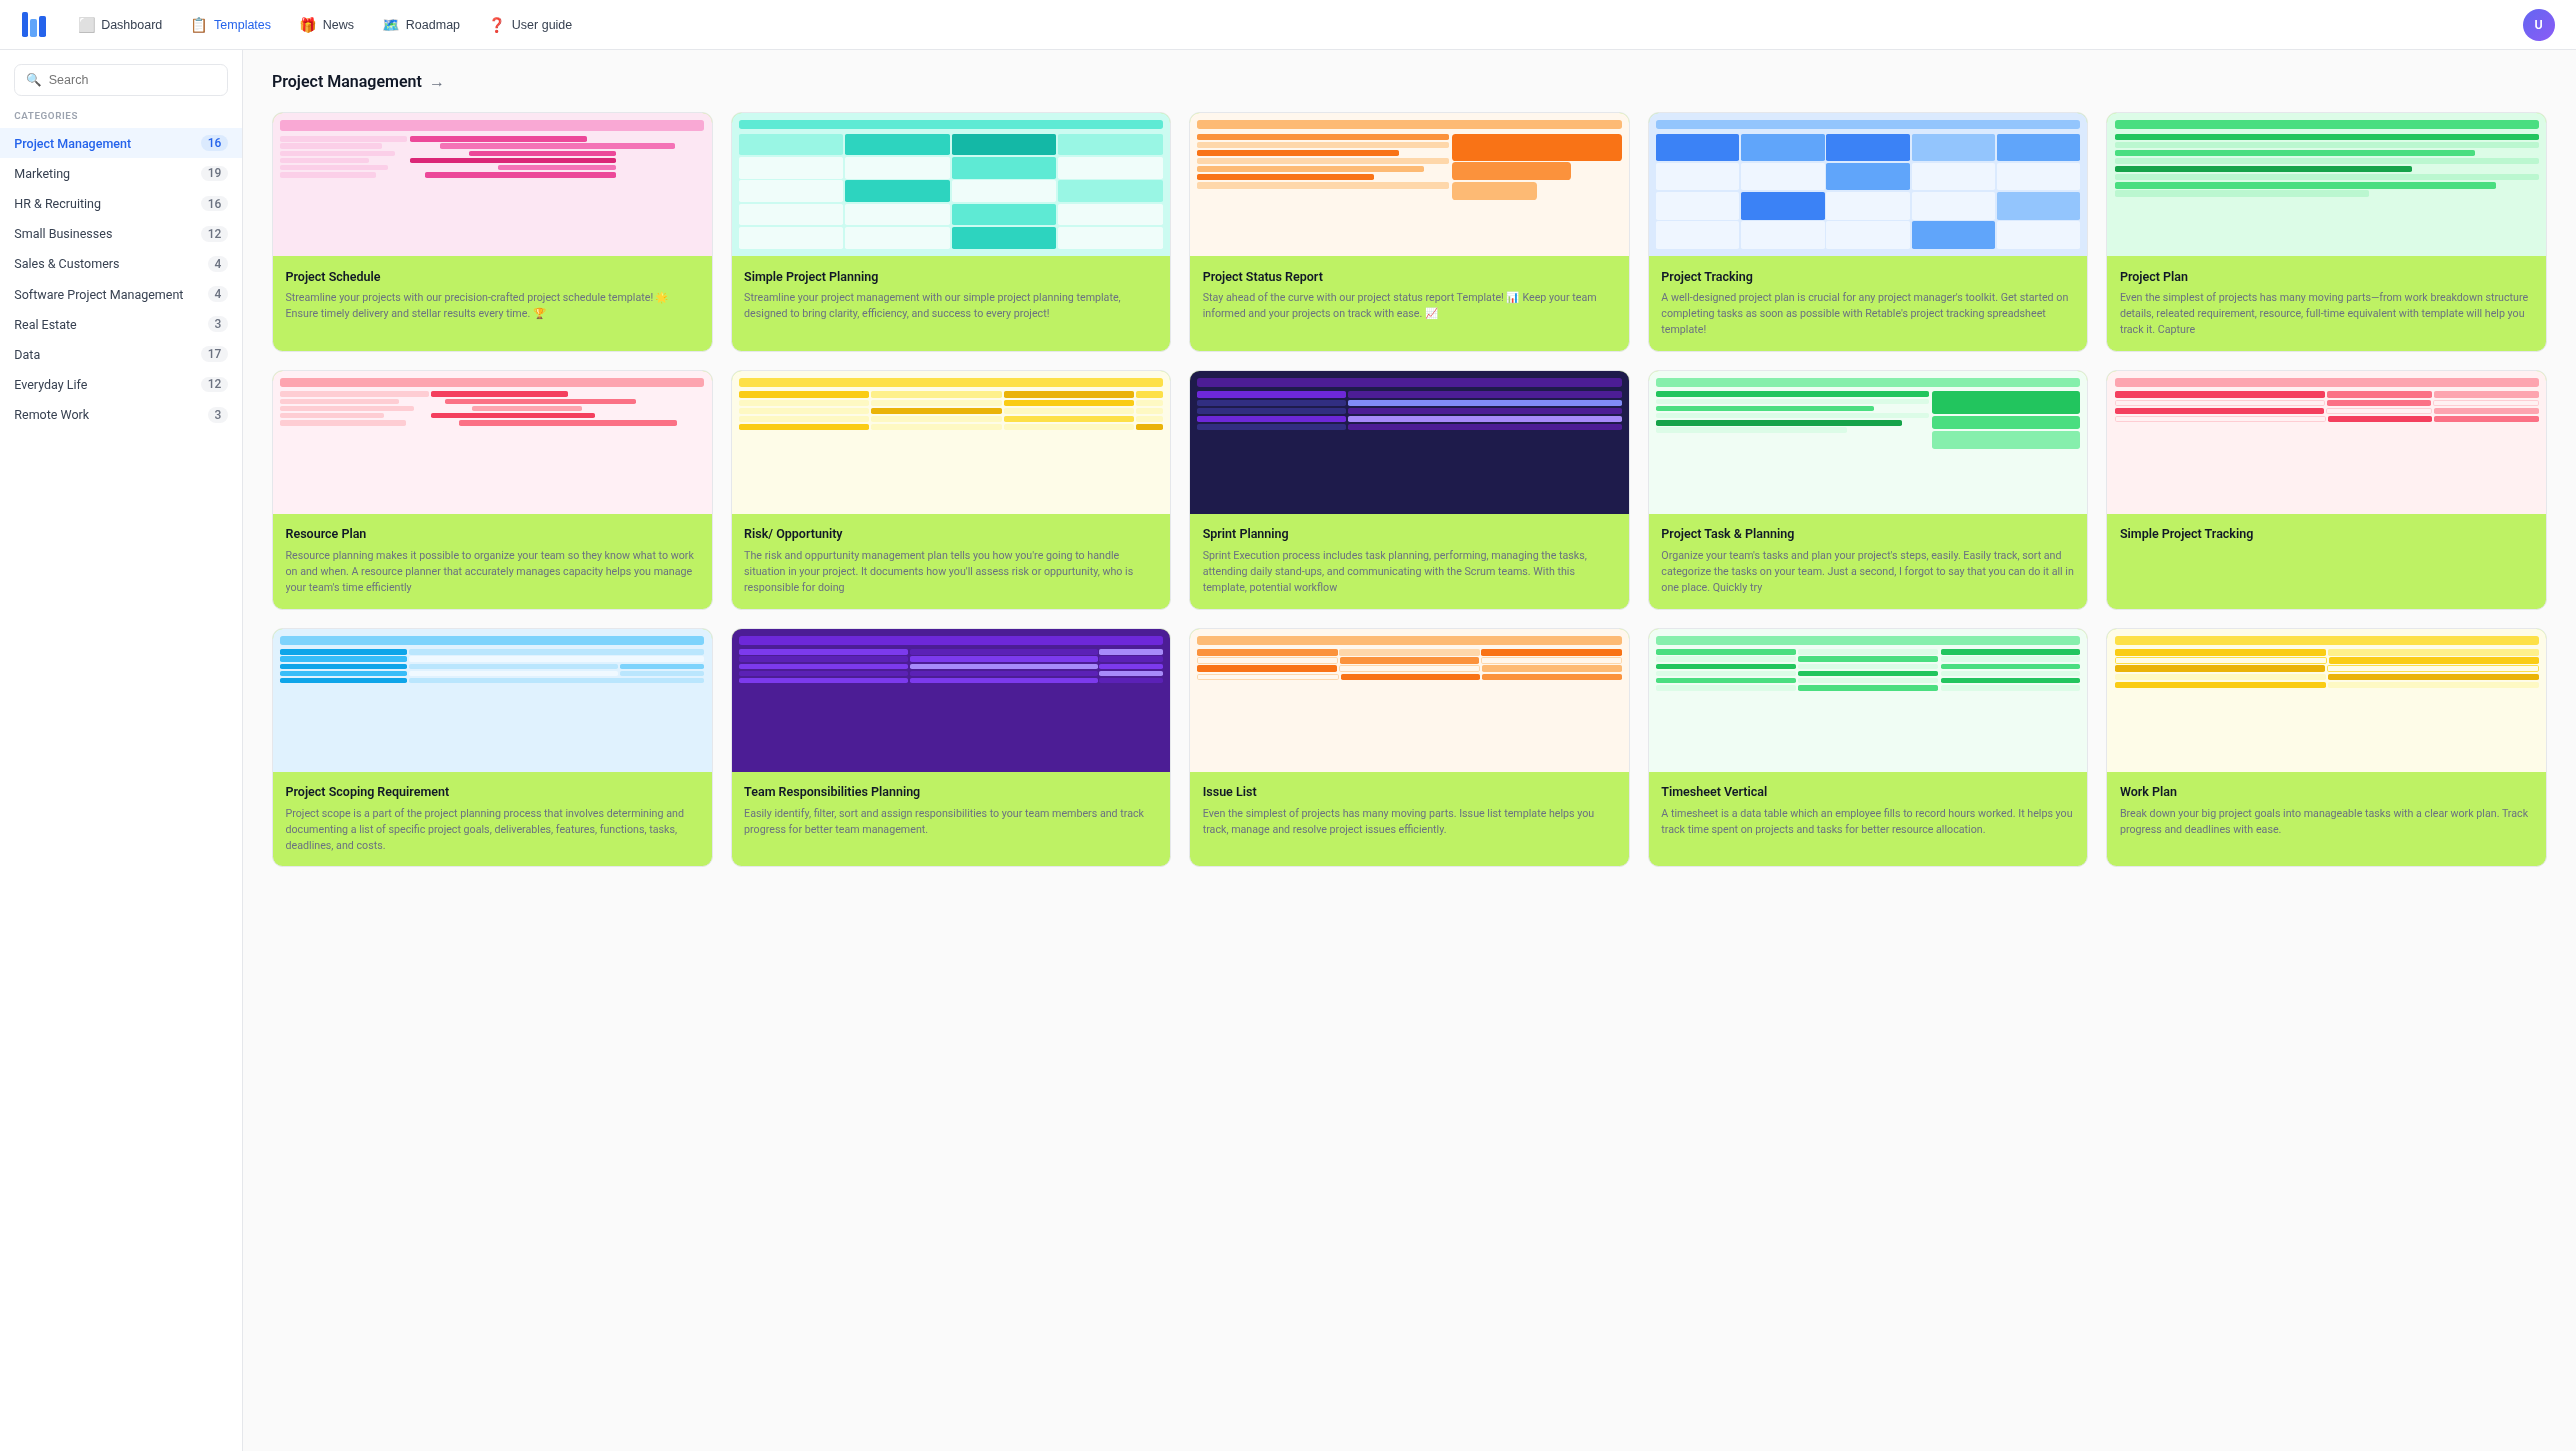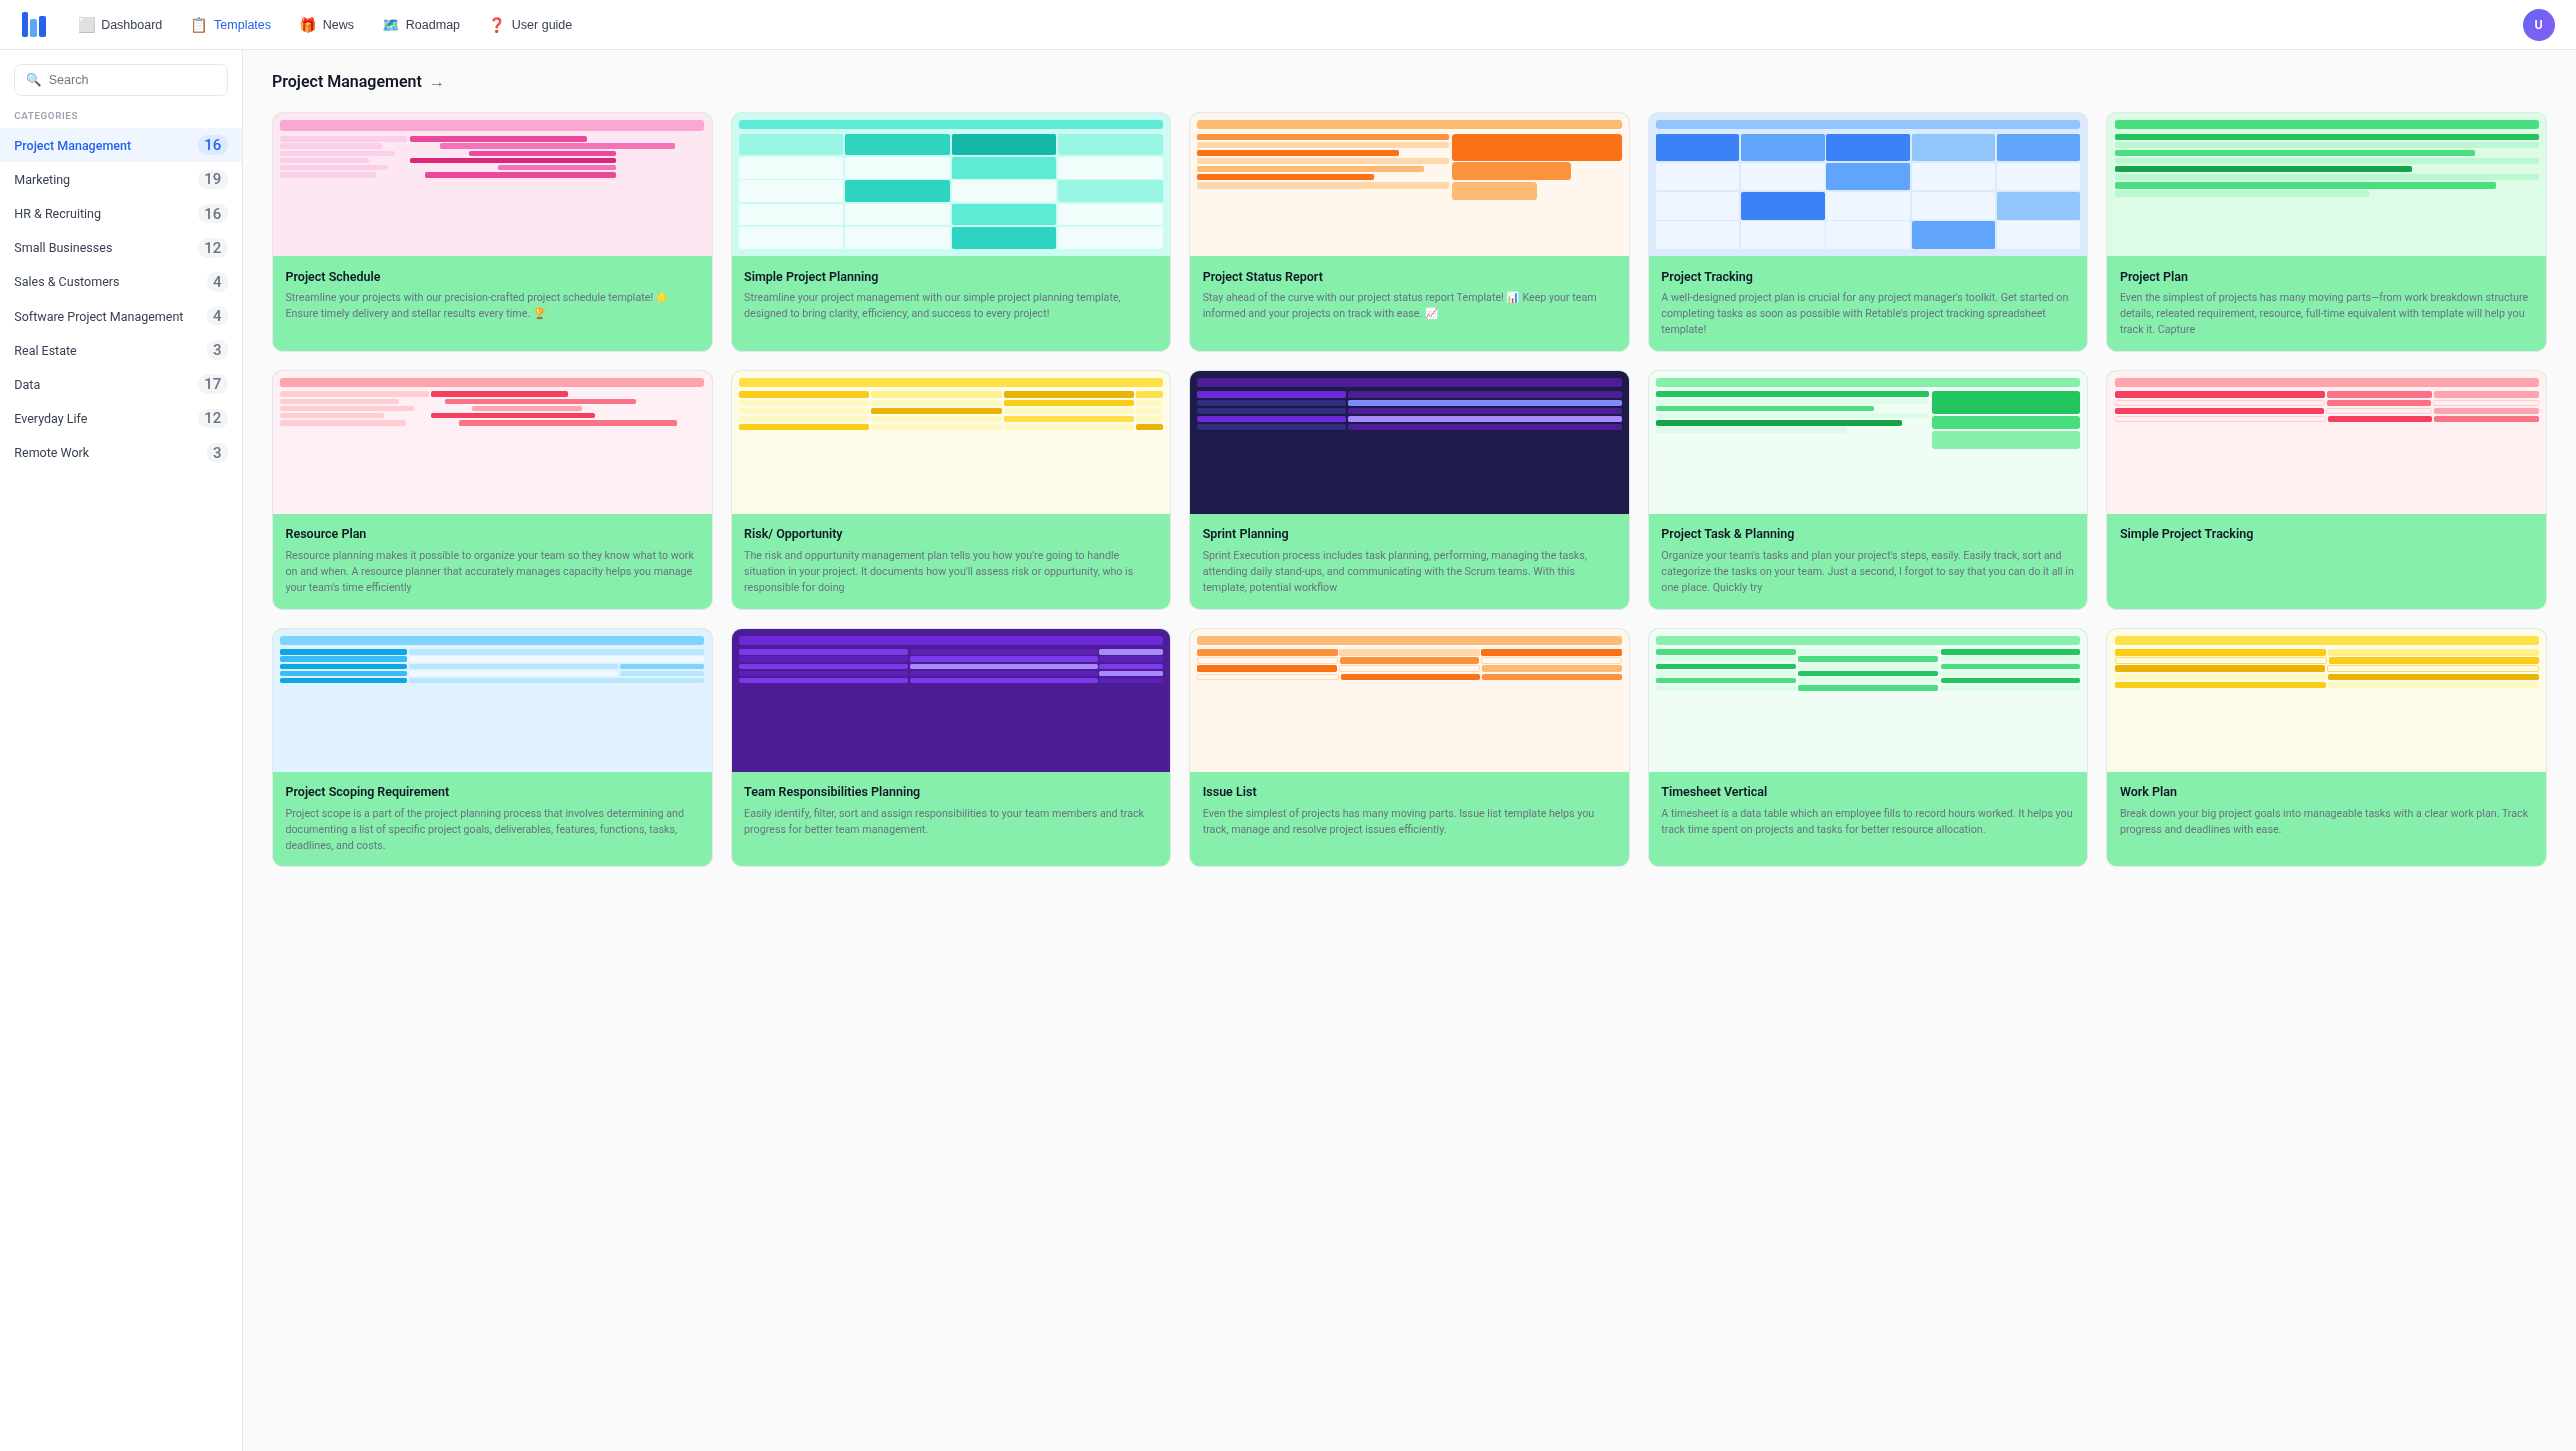--- a/index.html
+++ b/index.html
@@ -58,42 +58,42 @@
       letter-spacing: 0.06em; padding: 0 14.3px; margin-bottom: 7.2px;
     }
     .sidebar-item {
       display: flex; align-items: center; justify-content: space-between;
       padding: 7.2px 14.3px; cursor: pointer; font-size: 12.5px; color: #374151;
       border-radius: 0;
     }
     .sidebar-item.active { background: #eff6ff; color: #2563eb; font-weight: 500; }
     .sidebar-badge {
       background: #f3f4f6; color: #6b7280;
-      font-size: 15px; padding: 0.9px 6.3px; border-radius: 9px;
+      font-size: 12px; padding: 0.9px 6.3px; border-radius: 9px;
       font-weight: 500;
     }
     .sidebar-item.active .sidebar-badge { background: #dbeafe; color: #2563eb; }
 
     
     .main { flex: 1; overflow-y: auto; padding: 21.5px 29px; background: #fafafa; }
     .page-header {
       display: flex; align-items: center; gap: 7.2px;
       font-size: 16px; font-weight: 600; color: #111827;
       margin-bottom: 21.5px;
     }
     .page-header-arrow { color: #6b7280; font-weight: 400; }
 
     
     .template-grid {
       display: grid;
       grid-template-columns: repeat(5, 1fr);
       gap: 18px;
     }
     .template-card {
-      background: #86efac;
+      background: #bef264;
       border: 0.9px solid #e5e7eb;
       border-radius: 10.7px;
       overflow: hidden;
       cursor: pointer;
       transition: box-shadow 0.15s;
     }
     .template-thumb {
       width: 100%; height: 143px;
       overflow: hidden; position: relative;
       display: flex; align-items: stretch;

